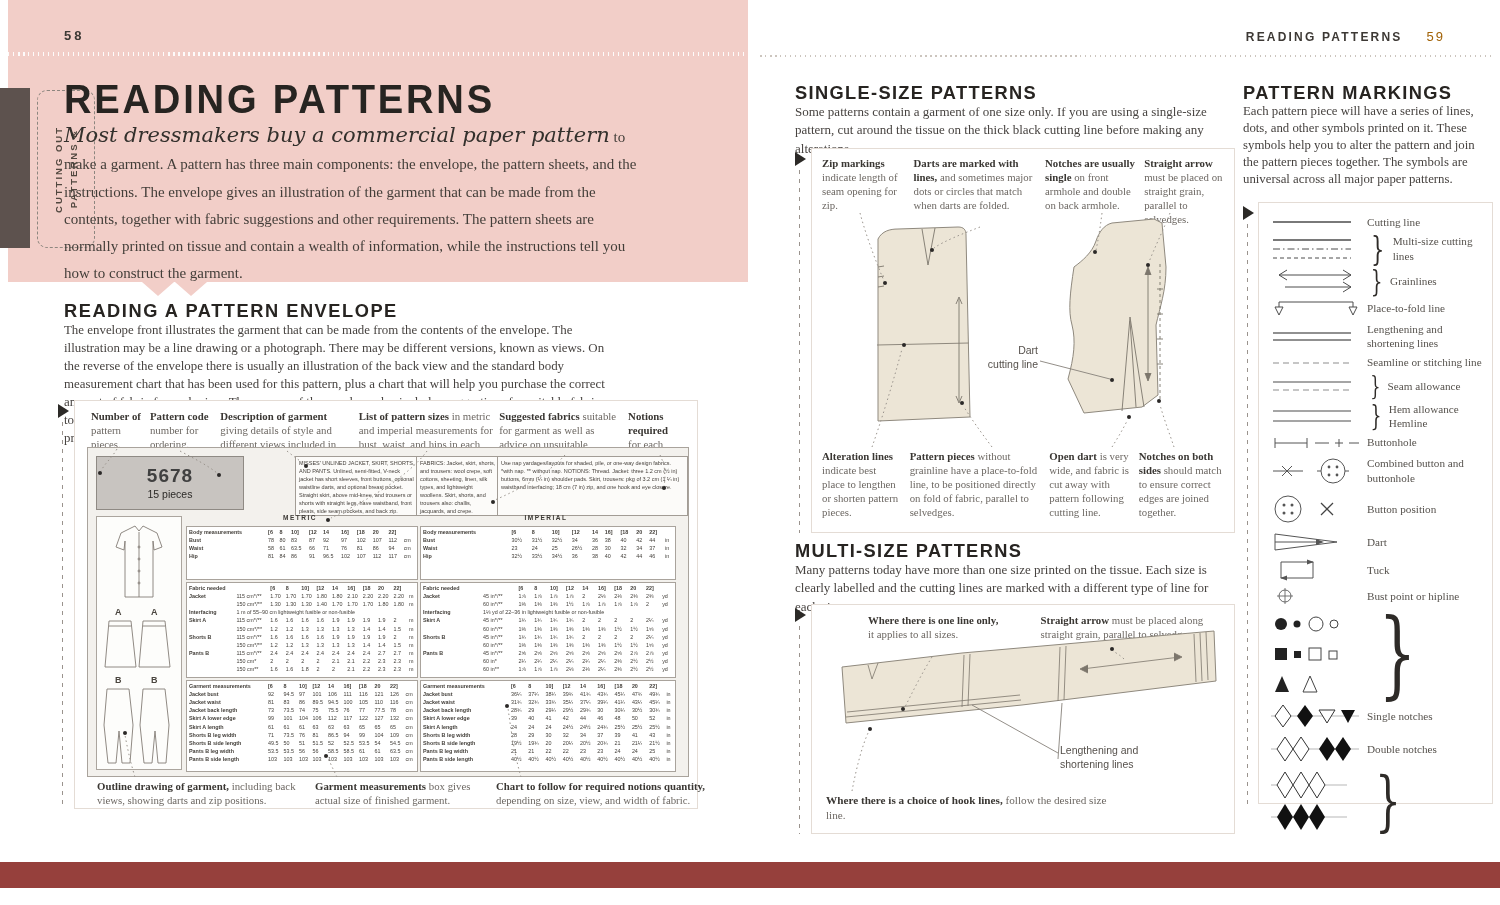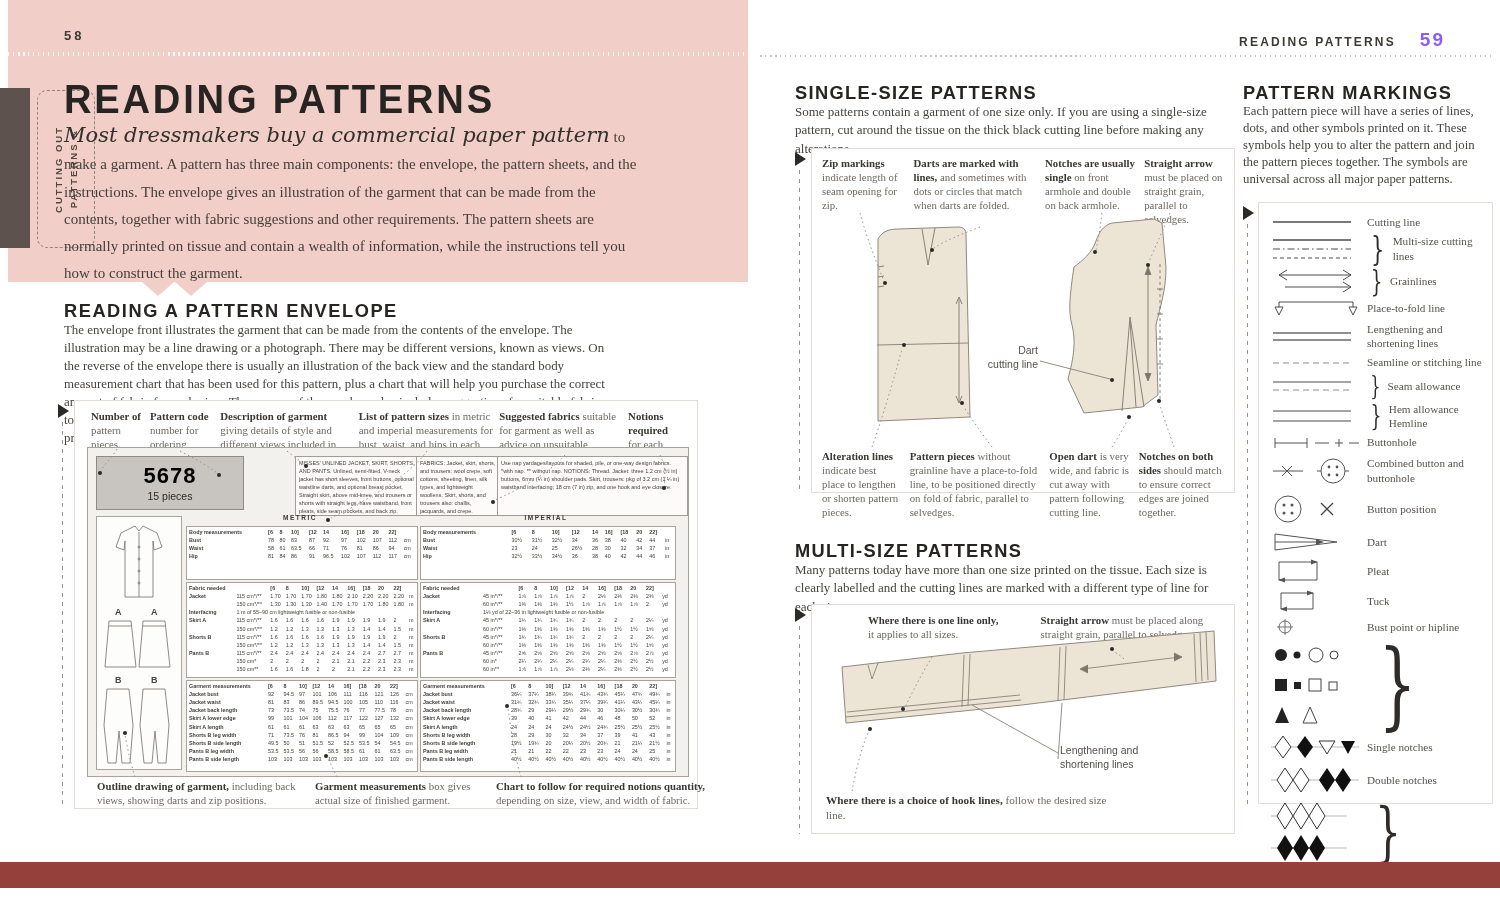--- a/index.html
+++ b/index.html
@@ -37,42 +37,42 @@
   
   #fig-env{left:58px;top:400px;width:640px;height:409px;}
   #fig-env .frame{left:16px;top:0;right:0;bottom:0;}
   #env-callouts-top{left:16px;top:8px;width:592px;display:grid;
      grid-template-columns:56fr 68fr 140fr 142fr 130fr 58fr;gap:6px;}
   #envelope{left:12px;top:46px;width:600px;height:328px;border:1px solid #a9a39c;background:#f3f1ed;}
   .env-box{position:absolute;border:1px solid #a29c95;background:#fcfbf9;overflow:hidden;
            font:5.5px/1.45 "Liberation Sans",sans-serif;color:#46413c;padding:3px 3px;}
   #code-box{left:8px;top:8px;width:146px;height:52px;background:#c8c4c0;border:1px solid #8f8a84;
             display:flex;flex-direction:column;align-items:center;justify-content:center;}
-  #code-num{font-weight:700;font-size:22px;letter-spacing:1px;color:#000000;line-height:1;}
+  #code-num{font-weight:700;font-size:19px;letter-spacing:1px;color:#404040;line-height:1;}
   #code-pieces{font-size:10.5px;color:#2c2a27;margin-top:3px;}
   #drawings-box{left:8px;top:68px;width:84px;height:252px;border:1px solid #aba59e;background:#fdfdfb;}
   .env-sec-label{position:absolute;top:66px;text-align:center;font-size:6.5px;font-weight:700;
                  letter-spacing:1.5px;color:#3c3935;}
   .tblwrap{position:absolute;border:1px solid #a9a39c;background:#fff;overflow:hidden;padding:1px;}
   .env-table{border-collapse:collapse;width:100%;}
   .env-table td{font:5.4px/1.5 "Liberation Sans",sans-serif;color:#44403b;padding:0 1px;
                 white-space:nowrap;}
   .env-table tr.thead td{font-weight:700;}
   .env-table td:first-child{font-weight:700;}
   #env-callouts-bottom{left:22px;top:378px;display:grid;grid-template-columns:205px 168px 232px;gap:13px;}
   
   #runhead{left:1100px;top:29px;width:345px;display:flex;justify-content:flex-end;align-items:baseline;gap:24px;}
   #runhead .rh-title{font-weight:700;font-size:12px;letter-spacing:2.2px;color:#3d3935;}
-  #runhead .rh-num{font-weight:700;font-size:19px;letter-spacing:2px;color:#8b5cf6;}
+  #runhead .rh-num{font-weight:400;font-size:13px;letter-spacing:2px;color:#a16207;}
   #dotted-rule{left:760px;top:55px;width:732px;height:2px;
      background:repeating-linear-gradient(90deg,#ccc5be 0 1.5px,transparent 1.5px 5px);}
   .sec-h{font-size:19px;letter-spacing:1.4px;transform:scaleX(.96);transform-origin:left top;white-space:nowrap;}
   .sec-body{font:13px/1.42 "Liberation Serif",serif;color:#474340;}
   #single-h{left:795px;top:82px;}  #single-body{left:795px;top:103px;width:432px;}
-  #fig1{left:795px;top:148px;width:440px;height:345px;}
+  #fig1{left:795px;top:148px;width:440px;height:385px;}
   #fig1 .frame{left:16px;top:0;right:0;bottom:0;}
   #fig1-top{left:10px;top:7px;width:402px;display:grid;grid-template-columns:88fr 130fr 96fr 84fr;gap:8px;}
   #fig1-bottom{left:10px;top:300px;width:402px;display:grid;grid-template-columns:86fr 142fr 88fr 92fr;gap:8px;}
   #dart-label{left:174px;top:194px;width:52px;text-align:right;font:10.5px/1.35 "Liberation Sans",sans-serif;color:#55504b;}
   #multi-h{left:795px;top:540px;}  #multi-body{left:795px;top:561px;width:432px;}
   #fig2{left:795px;top:604px;width:440px;height:230px;}
   #fig2 .frame{left:16px;top:0;right:0;bottom:0;}
   #fig2-top{left:56px;top:8px;width:336px;display:grid;grid-template-columns:140fr 170fr;gap:38px;}
   #len-label{left:248px;top:138px;width:118px;font:10.5px/1.35 "Liberation Sans",sans-serif;color:#55504b;}
   #fig2-bottom{left:14px;top:188px;width:300px;}
@@ -895,21 +895,21 @@
 
   <div class="abs display sec-h" id="single-h">SINGLE-SIZE PATTERNS</div>
   <div class="abs sec-body" id="single-body">Some patterns contain a garment of one size only. If you are using a single-size pattern, cut around the tissue on the thick black cutting line before making any alterations.</div>
 
   <div class="abs" id="fig1">
     <div class="marker-tri abs" style="left:0;top:4px"></div>
     <div class="vdash abs" style="left:4px;top:22px;bottom:0"></div>
     <div class="frame">
       <div class="abs" id="fig1-top">
           <div class="callout"><b>Zip markings</b><span> indicate length of seam opening for zip.</span></div>
-          <div class="callout"><b>Darts are marked with lines,</b><span> and sometimes with dots or circles that match when darts are folded.</span></div>
+          <div class="callout"><b>Darts are marked with lines,</b><span> and sometimes major dots or circles that match when darts are folded.</span></div>
           <div class="callout"><b>Notches are usually single</b><span> on front armhole and double on back armhole.</span></div>
           <div class="callout"><b>Straight arrow</b><span> must be placed on straight grain, parallel to selvedges.</span></div>
         </div>
 
       <svg class="abs" style="left:0;top:0" width="422" height="383" viewBox="0 0 422 383">
 
         <path d="M66,90 C70,82 78,80 86,80 L146,78 C152,78 154,81 154,86 L158,268 L66,272 Z" fill="#ece5d6" stroke="#8f897e" stroke-width="1"></path>
         <path d="M110,80 L116,116 L123,79" fill="none" stroke="#7c766c" stroke-width=".9"></path>
         <line x1="65" y1="196" x2="157" y2="194" stroke="#8f897e" stroke-width="1"></line>
         <g stroke="#7c766c" stroke-width=".9" fill="none">
@@ -1185,33 +1185,20 @@
             <path d="M4,3 L66,11 L4,19"></path>
                 <line x1="4" y1="3" x2="4" y2="19"></line>
                 <line x1="4" y1="11" x2="50" y2="11"></line>
               </g>
           <path d="M45,8 L53,11 L45,14 Z" fill="#555"></path>
             </svg>
           </span>
         <span class="mk-lbl">Dart</span>
       </div>
 
-      <div class="mkrow">
-        <span class="sym">
-            <svg width="90" height="26" viewBox="0 0 90 26">
-          <g stroke="#555" stroke-width="1" fill="none">
-            <path d="M8,4 L46,4 L46,22 L8,22"></path>
-                <line x1="8" y1="4" x2="8" y2="22"></line>
-              </g>
-          <path d="M40,1.5 L47,4 L40,6.5 Z" fill="#555"></path>
-              <path d="M14,19.5 L7,22 L14,24.5 Z" fill="#555"></path>
-            </svg>
-          </span>
-        <span class="mk-lbl">Pleat</span>
-      </div>
 
       <div class="mkrow">
         <span class="sym">
             <svg width="90" height="24" viewBox="0 0 90 24">
           <g stroke="#555" stroke-width="1" fill="none">
             <path d="M10,4 L42,4 L42,20 L10,20"></path>
                 <line x1="10" y1="4" x2="10" y2="20"></line>
               </g>
           <path d="M36,1.5 L43,4 L36,6.5 Z" fill="#555"></path>
               <path d="M16,17.5 L9,20 L16,22.5 Z" fill="#555"></path>

